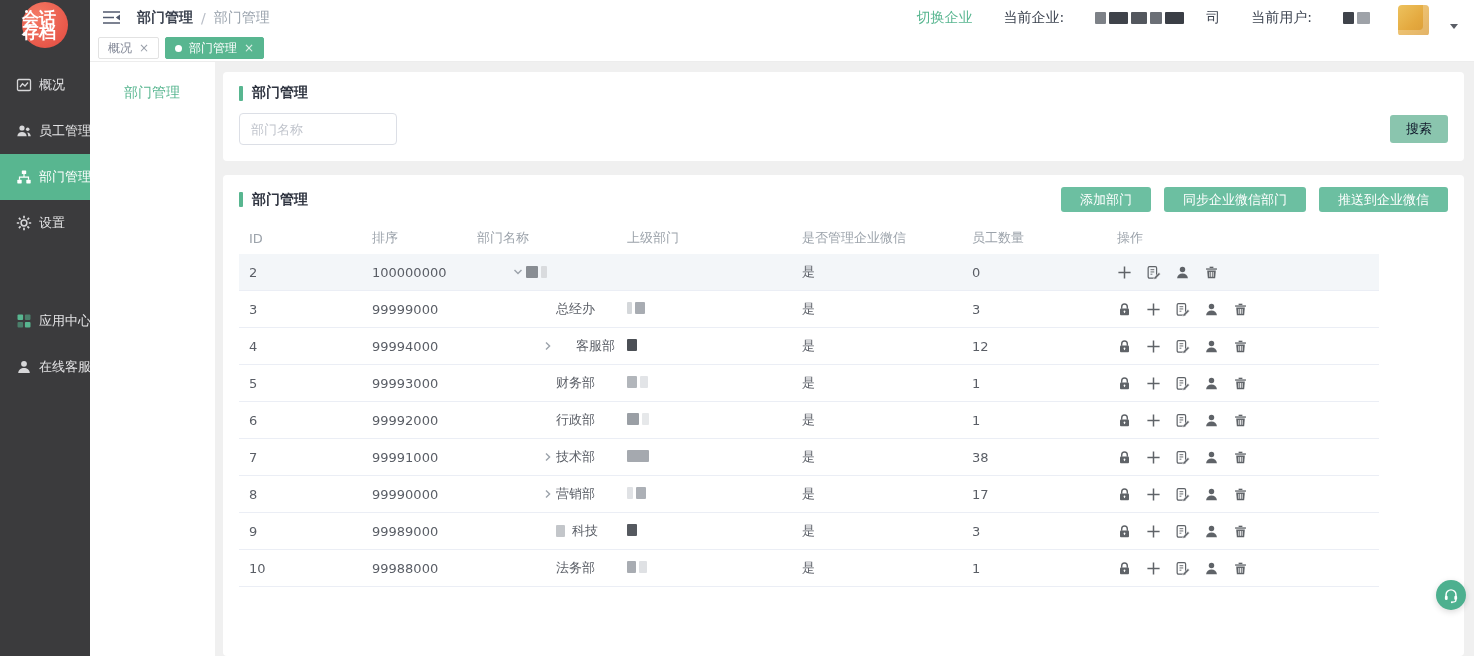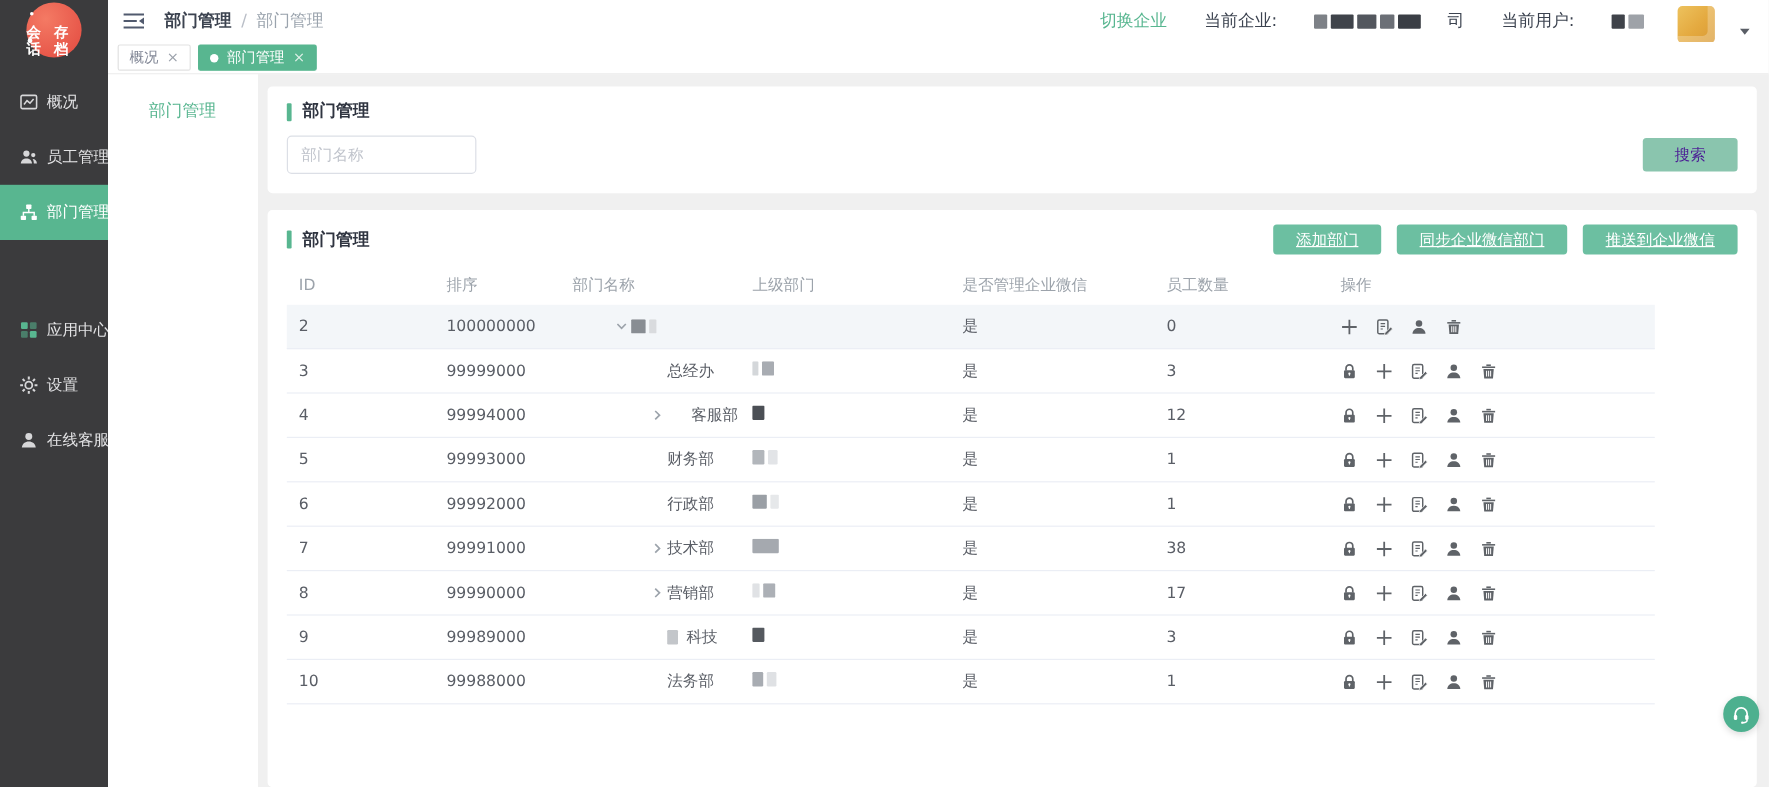--- a/index.html
+++ b/index.html
@@ -2,21 +2,21 @@
 <html><head>
 <meta charset="utf-8">
 <style>
   * { box-sizing: border-box; margin: 0; padding: 0; }
   html,body { width:1474px; height:656px; overflow:hidden; }
   body { font-family:"DejaVu Sans","Liberation Sans",sans-serif; font-size:13px; color:#515a6e; background:#f0f0f0; }
   .app { display:flex; width:1474px; height:656px; position:relative; }
 
   
   .sidebar { width:90px; background:#3b3b3d; flex:0 0 90px; display:flex; flex-direction:column; }
-  .logo { width:46px; height:46px; border-radius:50%; margin:2px auto 14px; background:radial-gradient(circle at 35% 30%, #f47a64, #e2493f); color:#fff; font-size:12px; font-weight:bold; display:flex; align-items:flex-end; justify-content:center; line-height:14px; position:relative; }
+  .logo { width:46px; height:46px; border-radius:50%; margin:2px auto 14px; background:radial-gradient(circle at 35% 30%, #f47a64, #e2493f); color:#fff; font-size:17px; font-weight:bold; display:flex; flex-direction:column; align-items:flex-start; justify-content:center; line-height:14px; position:relative; }
   .logo:before { content:""; position:absolute; left:3px; top:8px; width:3px; height:3px; border-radius:50%; background:#fff; }
   .logo:after { content:""; position:absolute; left:1px; bottom:12px; width:4px; height:4px; border-radius:50%; background:#fff; }
   .side-item { height:46px; display:flex; align-items:center; padding-left:16px; color:#e3e3e5; font-size:13px; cursor:pointer; white-space:nowrap; }
   .side-item .icon { width:16px; height:16px; margin-right:7px; color:#d7d7d9; flex:0 0 16px; }
   .side-item.active { background:#58b690; color:#fff; }
   .side-item.active .icon { color:#fff; }
   .side-item.gap-above { margin-top:52px; }
   .side-item.apps .icon { color:#58b690; }
   .icon svg { width:100%; height:100%; display:block; }
 
@@ -51,26 +51,26 @@
 
   .content { flex:1; padding:10px 10px 0 8px; display:flex; flex-direction:column; min-width:0; }
   .card { background:#fff; border-radius:4px; }
   .card-title { display:flex; align-items:center; font-size:14px; font-weight:bold; color:#2f3440; }
   .card-title .bar { width:4px; height:15px; background:#58b690; border-radius:1px; margin-right:9px; }
 
   .search-card { padding:12px 16px 16px; flex:0 0 auto; }
   .search-row { display:flex; align-items:center; margin-top:11px; }
   .search-input { width:158px; height:32px; border:1px solid #dcdfe6; border-radius:4px; padding:0 11px; font-size:13px; color:#515a6e; outline:none; font-family:inherit; }
   .search-input::placeholder { color:#c0c4cc; }
-  .search-btn { margin-left:auto; width:79px; height:28px; border:none; border-radius:3px; background:#8ac5ae; color:#4c1d95; font-size:13px; cursor:pointer; font-family:inherit; }
+  .search-btn { margin-left:auto; width:58px; height:28px; border:none; border-radius:3px; background:#8ac5ae; color:#0f172a; font-size:13px; cursor:pointer; font-family:inherit; }
 
   .table-card { margin-top:14px; flex:1; padding:12px 16px 0; min-height:0; }
   .table-head-row { display:flex; align-items:center; }
   .toolbar { margin-left:auto; display:flex; gap:13px; }
-  .green-btn { height:25px; padding:0 19px; border:none; border-radius:3px; background:#6cbfa1; color:#fff; font-size:13px; cursor:pointer; font-family:inherit; white-space:nowrap;text-decoration:underline; }
+  .green-btn { height:25px; padding:0 19px; border:none; border-radius:3px; background:#6cbfa1; color:#fff; font-size:13px; cursor:pointer; font-family:inherit; white-space:nowrap; }
 
   .table { width:1140px; margin-top:10px; font-size:13px; }
   .tr { display:grid; grid-template-columns:123px 105px 150px 185px 170px 125px 1fr; align-items:center; height:37px; border-bottom:1px solid #ebeef5; color:#5a5e66; }
   .tr.head { color:#9ca3ab; border-bottom:none; height:32px; }
   .tr.highlight { background:#f3f6f9; }
   .td { padding-left:10px; white-space:nowrap; overflow:hidden; }
   .td.center { text-align:left; padding-left:0; }
   .td.actions { padding-left:20px; display:flex; align-items:center; gap:14px; }
   .td.actions .icon { width:15px; height:15px; color:#5f6368; cursor:pointer; }
   .name-cell { display:flex; align-items:center; padding-left:0; }
@@ -116,41 +116,41 @@
           <span class="icon">
             <svg viewBox="0 0 16 16">
               <rect x="5.8" y="1.5" width="4.4" height="3.6" rx=".6" fill="currentColor"></rect>
               <rect x="1.3" y="10.8" width="4.4" height="3.6" rx=".6" fill="currentColor"></rect>
               <rect x="10.3" y="10.8" width="4.4" height="3.6" rx=".6" fill="currentColor"></rect>
               <path d="M8 5.1v3M3.5 10.8V8.1h9v2.7" fill="none" stroke="currentColor" stroke-width="1.2"></path>
             </svg>
           </span>
           <span>部门管理</span>
         </div>
+        <div class="side-item">
+          <span class="icon">
+            <svg viewBox="0 0 16 16">
+              <circle cx="8" cy="8" r="2.9" fill="none" stroke="currentColor" stroke-width="1.5"></circle>
+              <g stroke="currentColor" stroke-width="1.7">
+                <path d="M8 .8v2.4M8 12.8v2.4M.8 8h2.4M12.8 8h2.4M2.9 2.9l1.7 1.7M11.4 11.4l1.7 1.7M13.1 2.9l-1.7 1.7M4.6 11.4l-1.7 1.7"></path>
+              </g>
+            </svg>
+          </span>
+          <span>设置</span>
+        </div>
         <div class="side-item gap-above apps">
           <span class="icon">
             <svg viewBox="0 0 16 16" fill="currentColor">
               <rect x="1.5" y="1.5" width="5.6" height="5.6" rx="1"></rect>
               <rect x="8.9" y="1.5" width="5.6" height="5.6" rx="1" opacity=".55"></rect>
               <rect x="1.5" y="8.9" width="5.6" height="5.6" rx="1" opacity=".55"></rect>
               <rect x="8.9" y="8.9" width="5.6" height="5.6" rx="1"></rect>
             </svg>
           </span>
           <span>应用中心</span>
-        </div>
-        <div class="side-item">
-          <span class="icon">
-            <svg viewBox="0 0 16 16">
-              <circle cx="8" cy="8" r="2.9" fill="none" stroke="currentColor" stroke-width="1.5"></circle>
-              <g stroke="currentColor" stroke-width="1.7">
-                <path d="M8 .8v2.4M8 12.8v2.4M.8 8h2.4M12.8 8h2.4M2.9 2.9l1.7 1.7M11.4 11.4l1.7 1.7M13.1 2.9l-1.7 1.7M4.6 11.4l-1.7 1.7"></path>
-              </g>
-            </svg>
-          </span>
-          <span>设置</span>
         </div>
         <div class="side-item">
           <span class="icon">
             <svg viewBox="0 0 16 16" fill="currentColor">
               <circle cx="8" cy="4.8" r="2.9"></circle>
               <path d="M2.2 14c.3-3.2 2.7-5 5.8-5s5.5 1.8 5.8 5z"></path>
             </svg>
           </span>
           <span>在线客服</span>
         </div>

